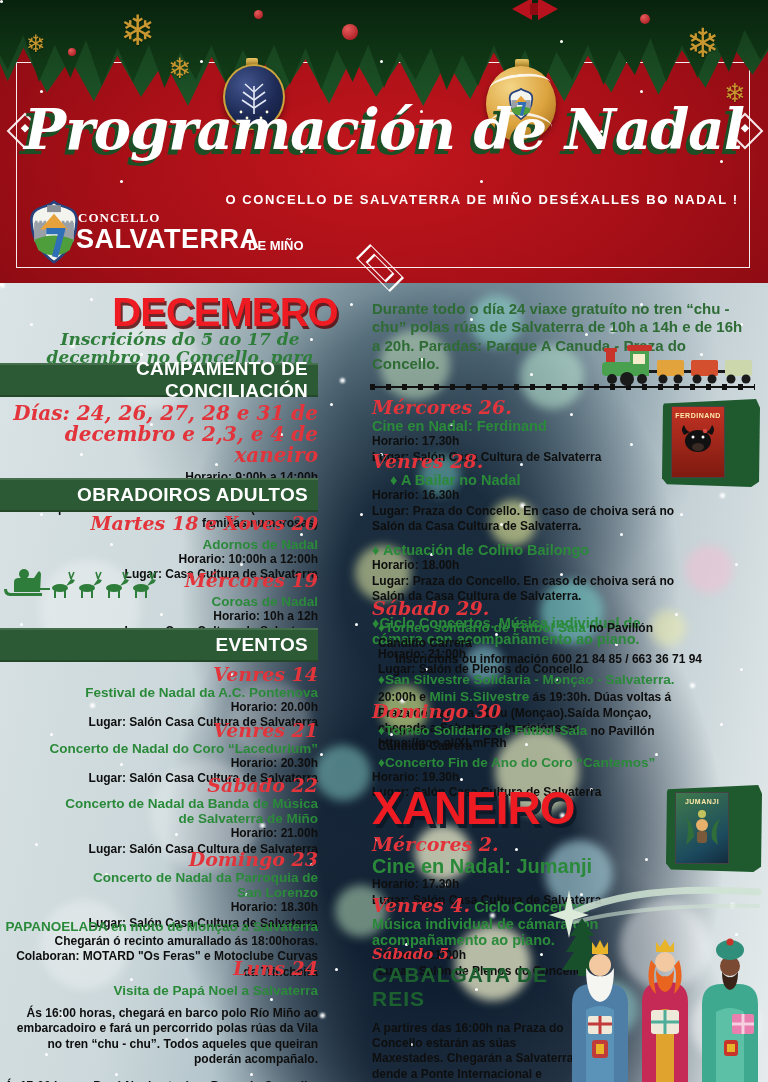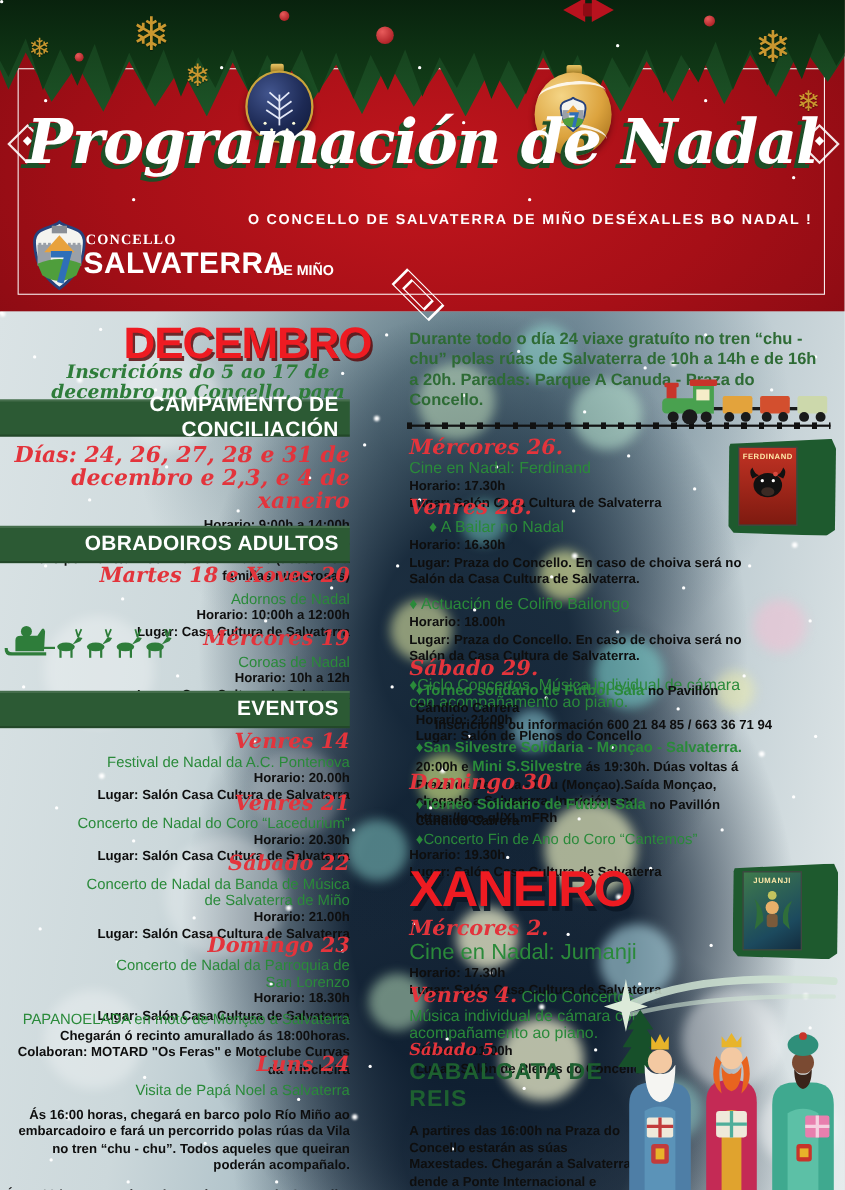--- a/index.html
+++ b/index.html
@@ -53,21 +53,21 @@
   .logo-text3{position:absolute;left:248px;top:238px;color:#fff;font-weight:900;font-size:13px;}
   .bow{position:absolute;left:512px;top:-4px;width:46px;height:26px;}
   .bow::before,.bow::after{content:"";position:absolute;top:2px;width:0;height:0;border-style:solid;}
   .bow::before{left:0;border-width:11px 20px 11px 0;border-color:transparent #b8121e transparent transparent;}
   .bow::after{right:0;border-width:11px 0 11px 20px;border-color:transparent transparent transparent #b8121e;}
   .bow .knot{position:absolute;left:18px;top:7px;width:10px;height:12px;background:#8e0b14;border-radius:2px;}
 
   
   .script{font-family:"DejaVu Serif",serif;font-style:italic;font-weight:bold;color:#e3343c;
     font-size:19px;line-height:1.05;}
-  .gtitle{color:#2a8a3a;font-weight:normal;font-size:13.5px;line-height:1.12;}
+  .gtitle{color:#2a8a3a;font-weight:bold;font-size:13.5px;line-height:1.12;}
   .bline{color:#0e0e0e;font-weight:bold;font-size:12px;line-height:1.28;}
   .month{font-weight:900;color:#ee1b22;letter-spacing:-1px;}
   .col-left{position:absolute;left:0;top:283px;width:322px;height:799px;text-align:right;}
   .col-left .blk{position:absolute;left:0;width:318px;}
   .banner{position:absolute;left:0;width:318px;height:34px;background:#2c5a34;color:#fff;
     font-weight:bold;font-size:19px;display:flex;align-items:center;justify-content:flex-end;
     padding-right:10px;box-sizing:border-box;letter-spacing:.3px;
     box-shadow:inset 0 2px 0 rgba(255,255,255,.12), inset 0 -2px 0 rgba(0,0,0,.2);}
   .col-right{position:absolute;left:370px;top:283px;width:392px;height:799px;text-align:left;}
   .col-right .blk{position:absolute;left:2px;width:300px;}

